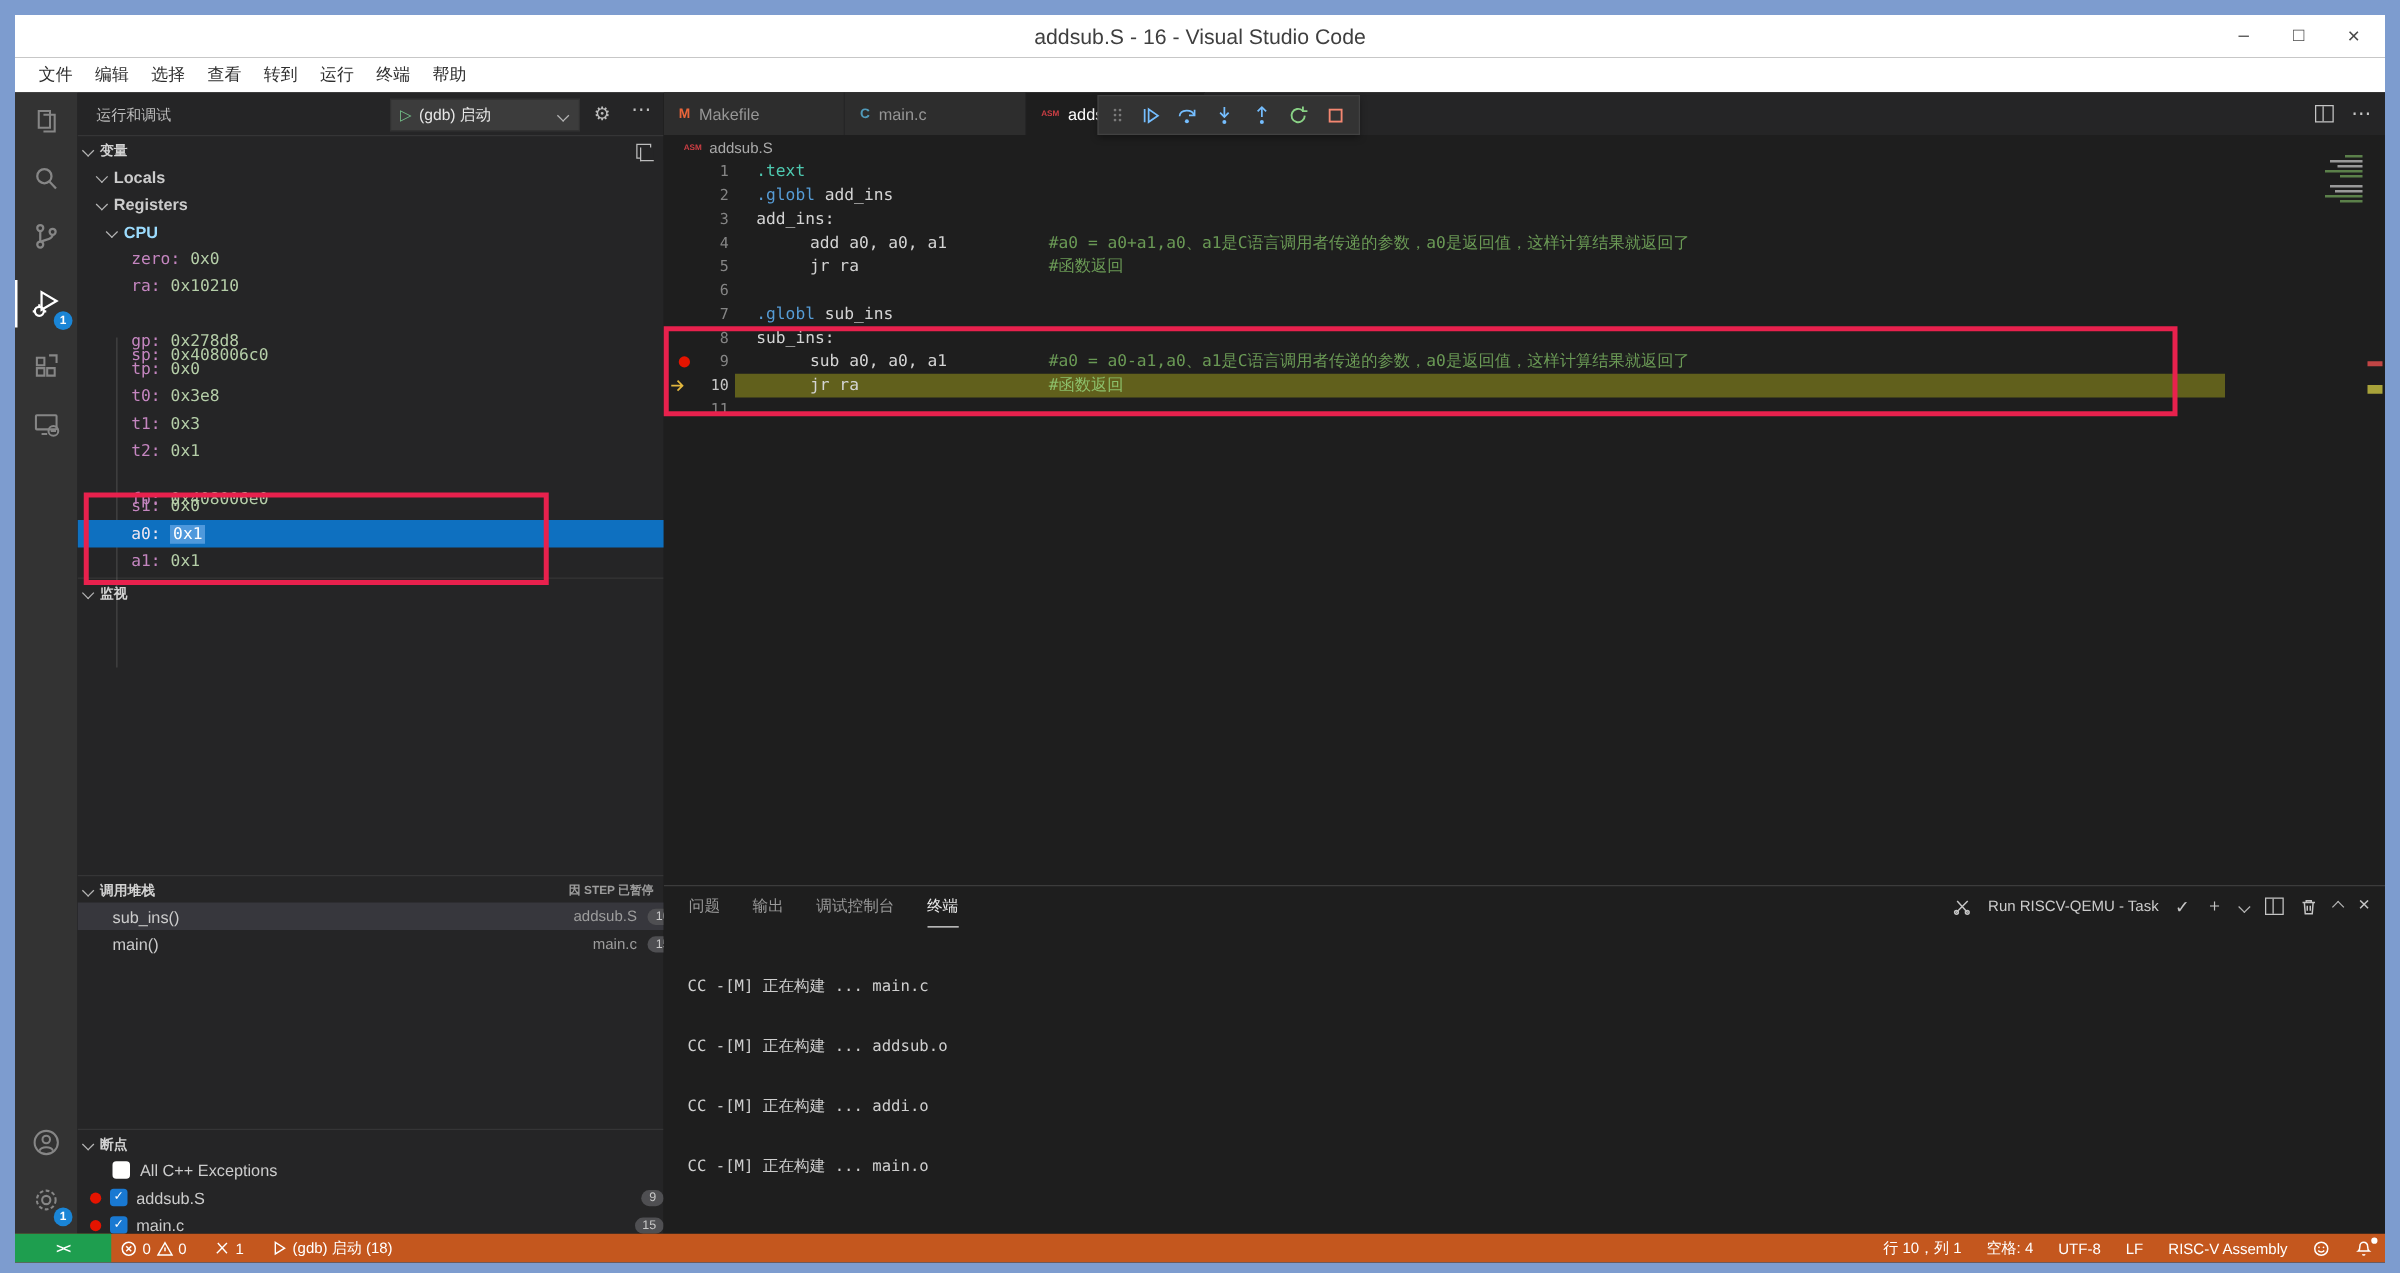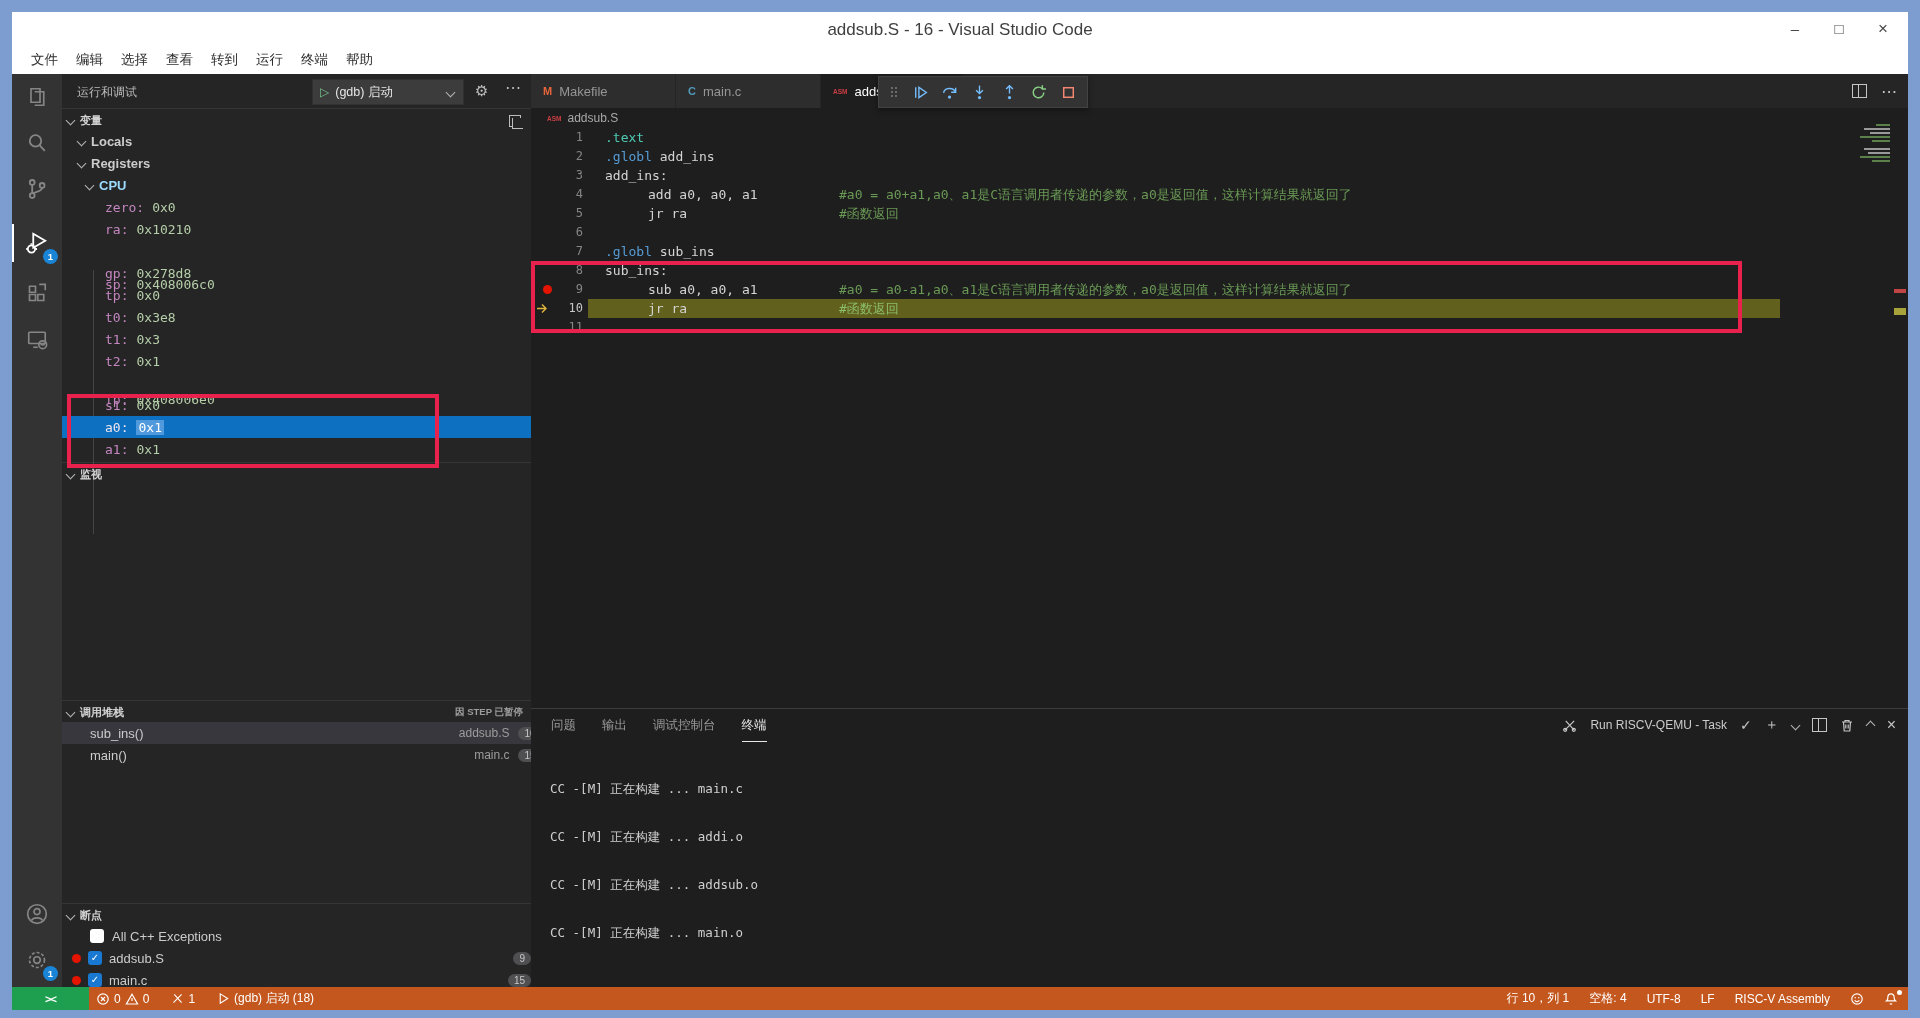--- a/index.html
+++ b/index.html
@@ -444,22 +444,22 @@
          <span class="chev"></span>
          <span class="split-ico"></span>
          <svg width="14" height="15" viewBox="0 0 14 15" fill="none" stroke="#c5c5c5" stroke-width="1.2">
                 <path d="M2 4h10M5 4V2.5h4V4M3.5 4l.7 9h5.6l.7-9M5.8 6.5v4M8.2 6.5v4"></path>
               </svg>
          <span class="chev up"></span>
          <span class="pa-glyph" style="font-size:16px;">×</span>
        </div>
        <div class="term">
          <div class="tline">CC -[M] 正在构建 ... main.c</div>
+         <div class="tline">CC -[M] 正在构建 ... addsub.o</div>
          <div class="tline">CC -[M] 正在构建 ... addi.o</div>
-         <div class="tline">CC -[M] 正在构建 ... addsub.o</div>
          <div class="tline">CC -[M] 正在构建 ... main.o</div>
          
          
          
          
          
          
          
          
          

